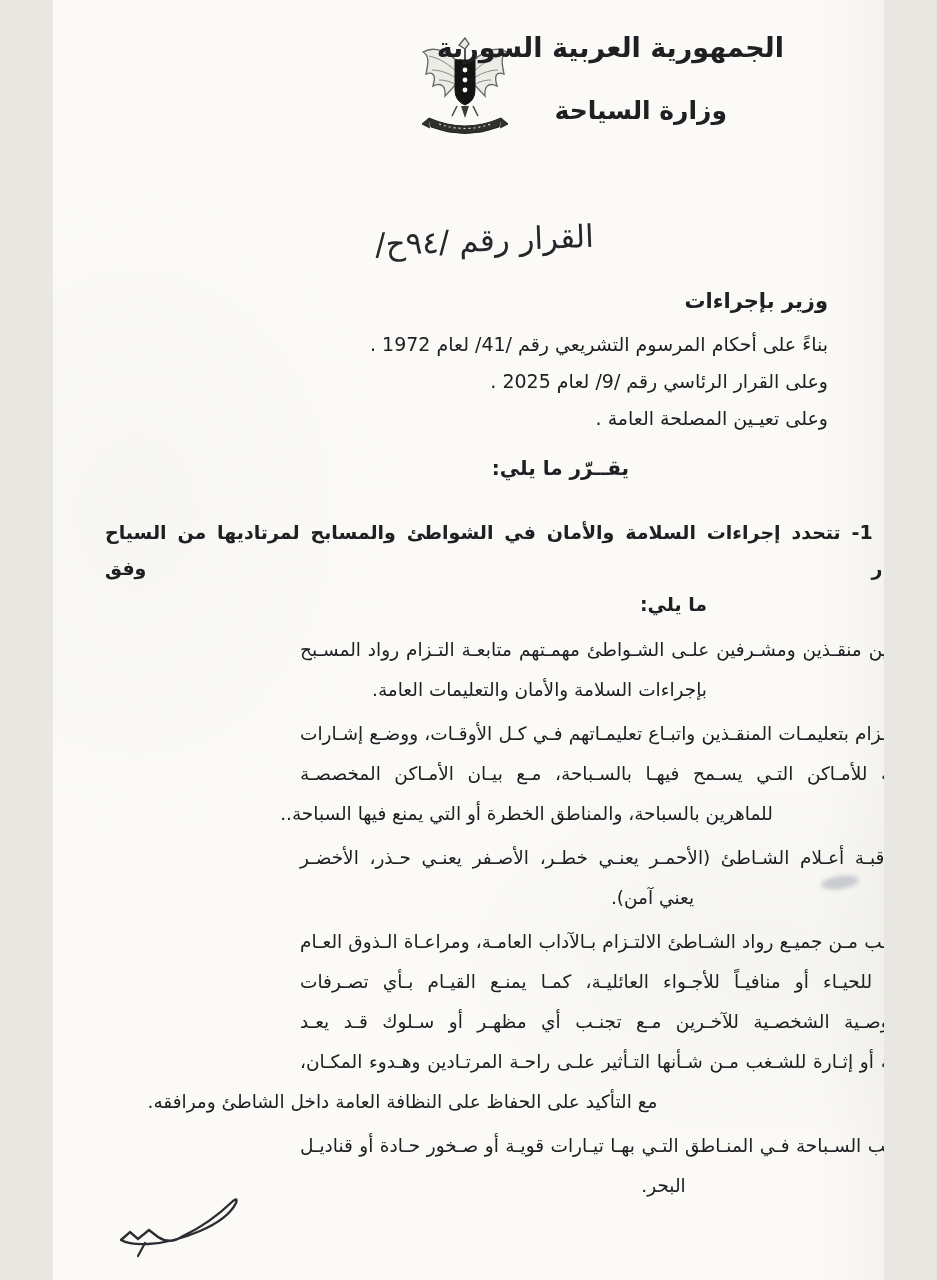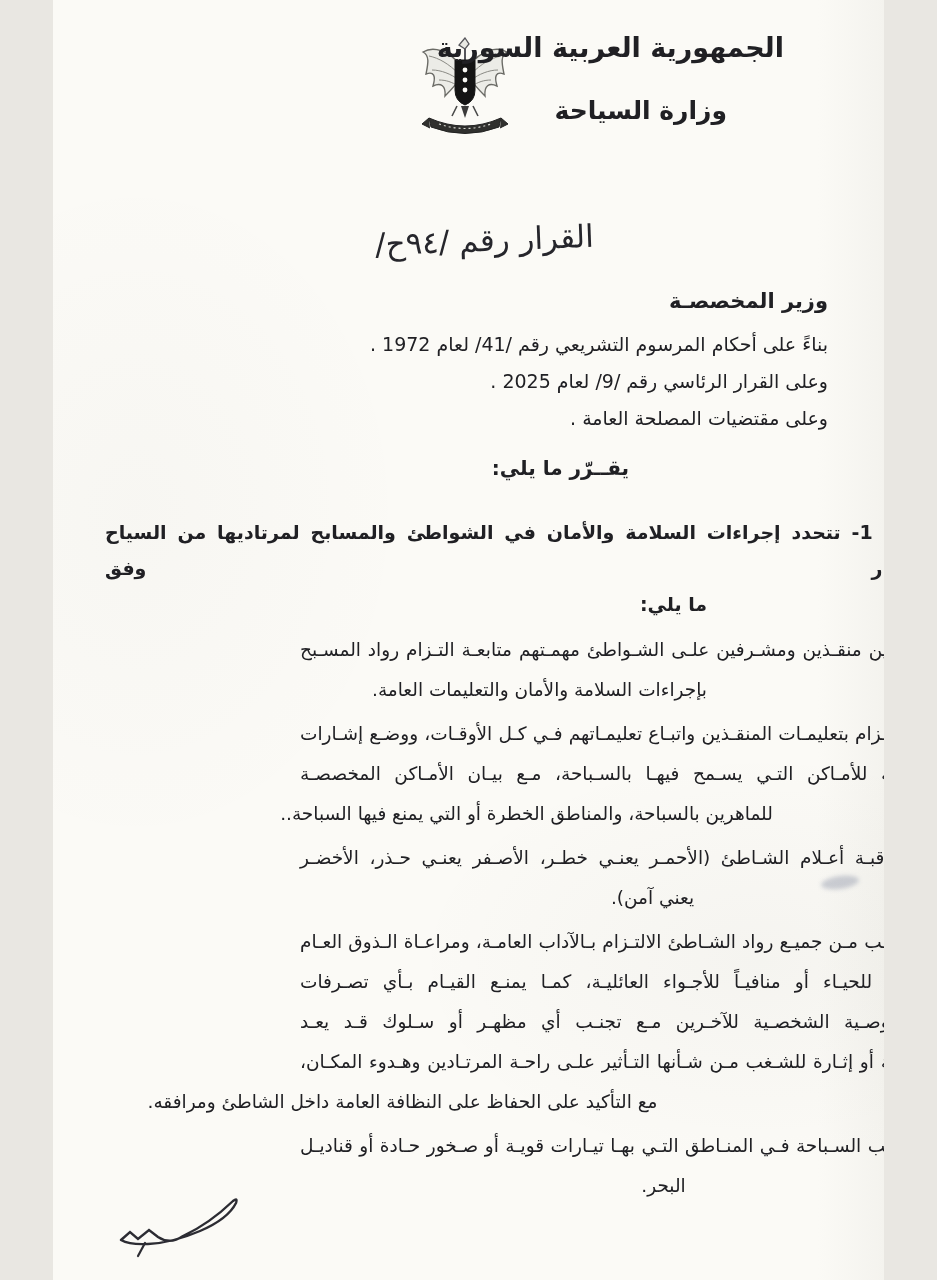--- a/index.html
+++ b/index.html
@@ -102,25 +102,25 @@
     <path d="M10 84 q36 16 72 0 l-2 9 q-34 13 -68 0 Z" fill="#30302e" stroke="#222" stroke-width="1"></path>
     <path d="M10 84 l-7 6 l8 4 M82 84 l7 6 l-8 4" fill="#30302e" stroke="#222" stroke-width="1"></path>
     <path d="M20 90 q26 9 52 0" stroke="#d9d9d2" stroke-width="1.2" fill="none" stroke-dasharray="2 3"></path>
   </svg>
 
   <div id="republic" class="abs">الجمهورية العربية السورية</div>
   <div id="ministry" class="abs">وزارة السياحة</div>
 
   <div id="decision" class="abs">القرار رقم /٩٤ح/</div>
 
-  <div id="minister" class="abs">وزير المخصصـة</div>
+  <div id="minister" class="abs">وزير بإجراءات</div>
   <div id="preamble" class="abs">
     <div>بناءً على أحكام المرسوم التشريعي رقم /41/ لعام 1972 .</div>
     <div>وعلى القرار الرئاسي رقم /9/ لعام 2025 .</div>
-    <div>وعلى مقتضيات المصلحة العامة .</div>
+    <div>وعلى تعيـين المصلحة العامة .</div>
   </div>
 
   <div id="decides" class="abs">يقــرّر ما يلي:</div>
 
   <div id="bodytext" class="abs">
     <div class="art-line j">المادة 1- تتحدد إجراءات السلامة والأمان في الشواطئ والمسابح لمرتاديها من السياح والزوار وفق</div>
     <div class="art-line art-l2">ما يلي:</div>
 
     <div class="items">
       <div class="item">

